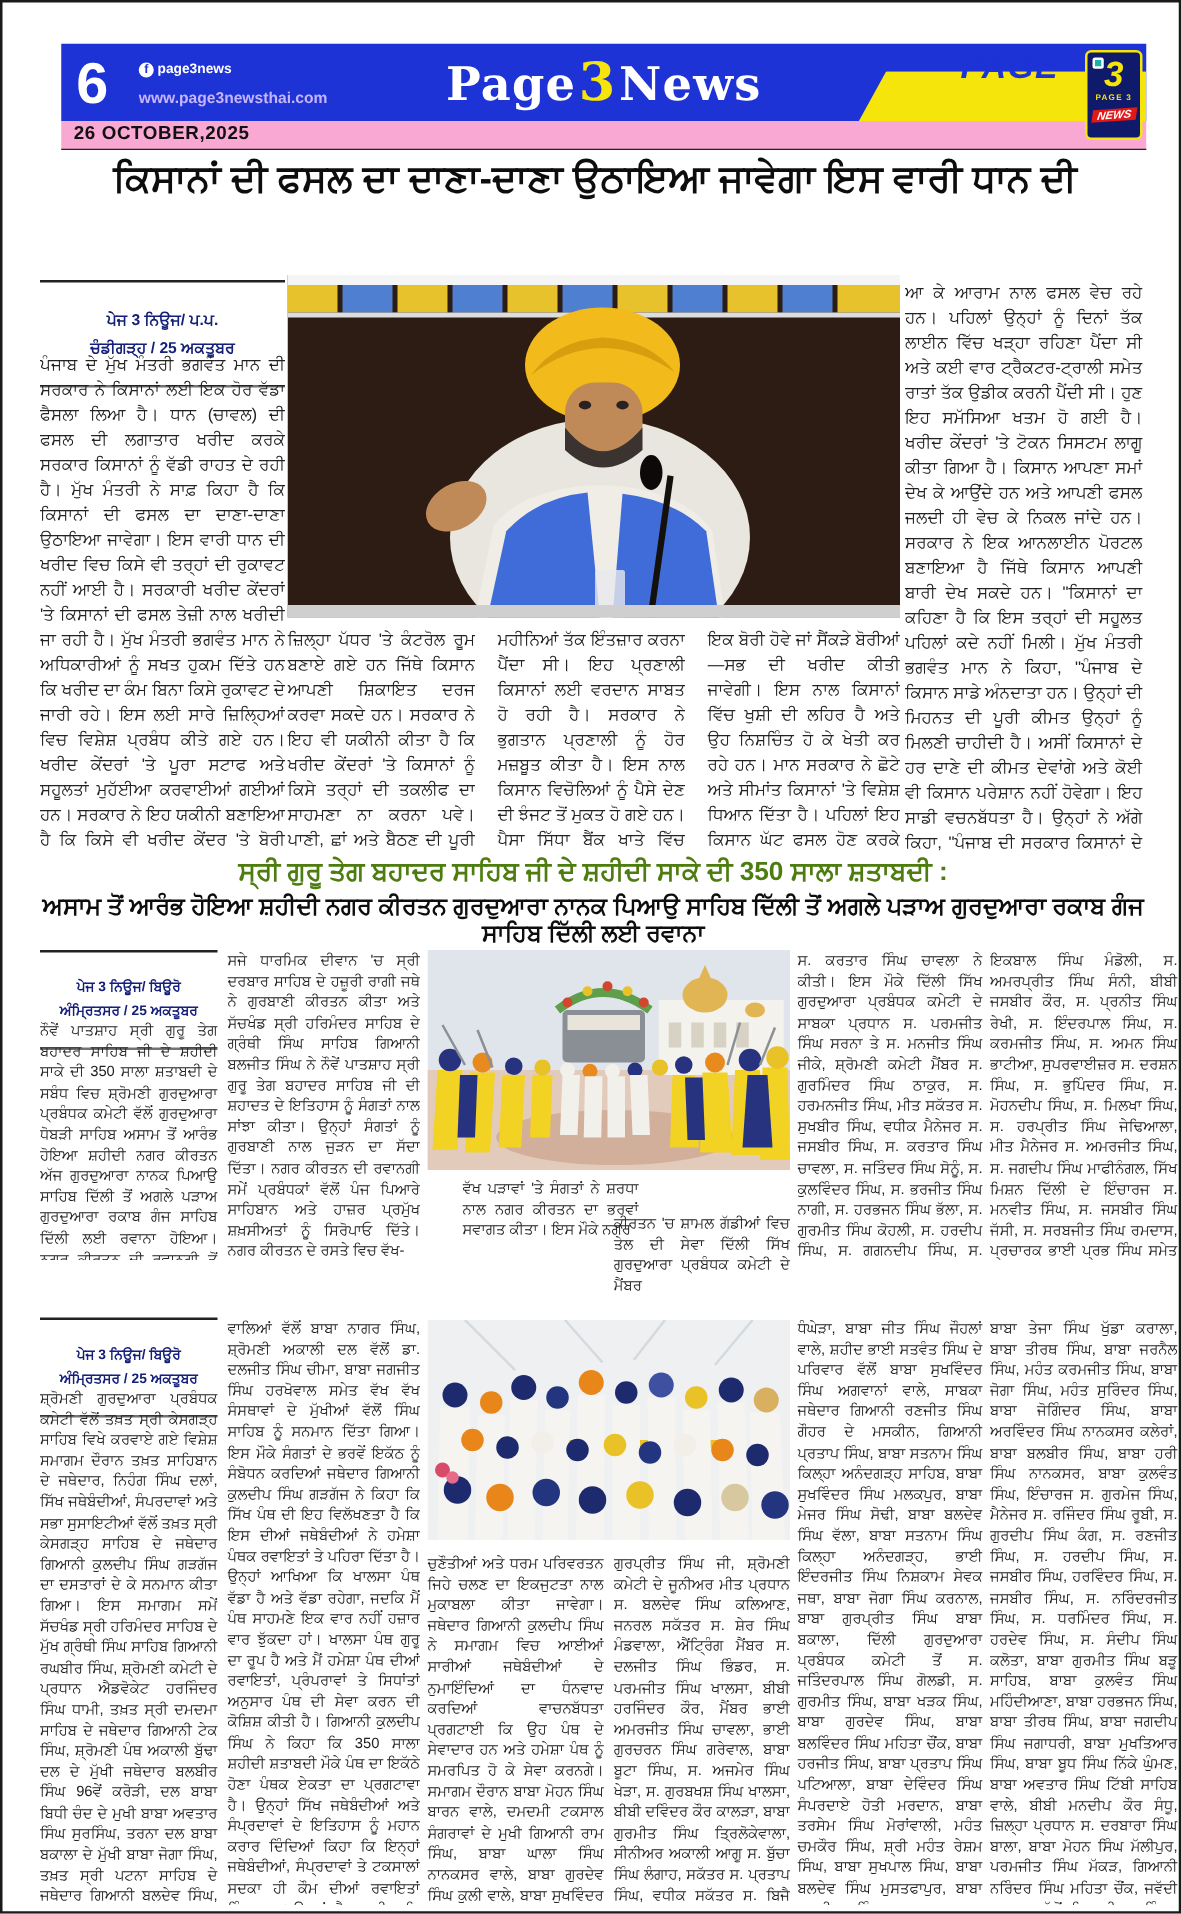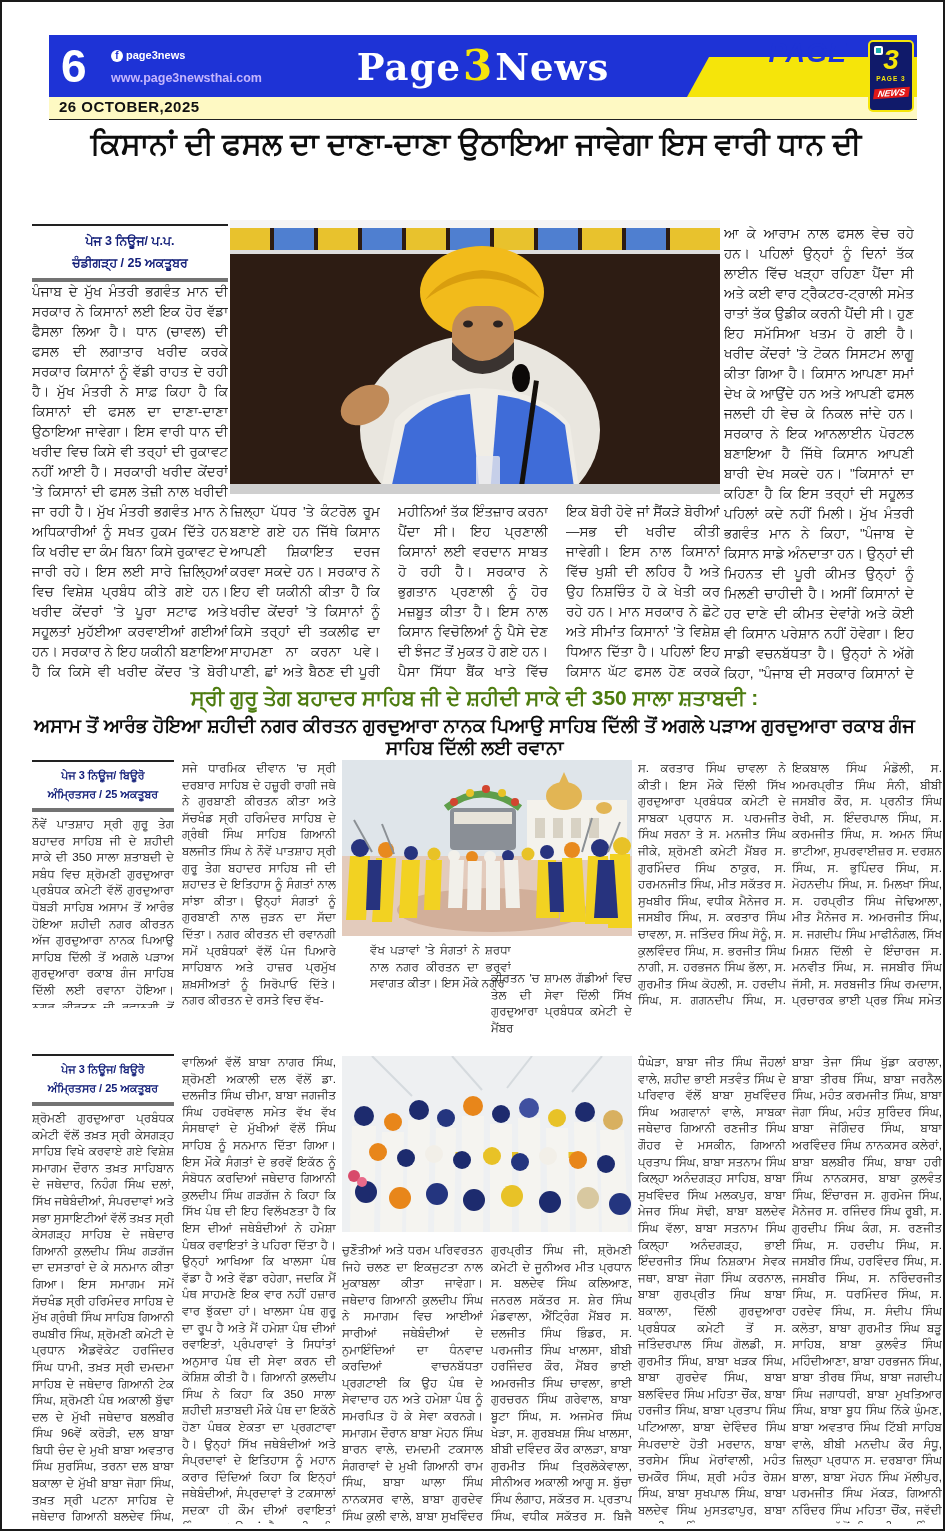--- a/index.html
+++ b/index.html
@@ -1,21 +1,21 @@
 <!DOCTYPE html>
 <html><head>
 <meta charset="utf-8">
 <style>
   html,body{margin:0;padding:0;background:#fff;}
   #page{position:relative;width:945px;height:1531px;background:#fff;border:2px solid #1a1a1a;box-sizing:border-box;overflow:hidden;
         font-family:"Liberation Sans","DejaVu Sans",sans-serif;color:#1d1d1d;}
   .abs{position:absolute;}
   
   #masthead{left:47px;top:33px;width:868px;height:62px;background:#1e33d6;}
-  #datestrip{left:47px;top:95px;width:868px;height:22px;background:#fef9c3;border-bottom:1px solid #222;}
+  #datestrip{left:47px;top:95px;width:868px;height:22px;background:#f9a8d4;border-bottom:1px solid #222;}
   #date-text{position:absolute;left:10px;top:1px;font-weight:bold;font-size:15px;color:#111;letter-spacing:.5px;}
   #pagenum{position:absolute;left:12px;top:2px;color:#fff;font-size:46px;font-weight:bold;line-height:58px;}
   #social{position:absolute;left:62px;top:14px;color:#fff;font-size:11px;font-weight:bold;}
   .fb{display:inline-block;width:12px;height:12px;border-radius:50%;background:#fff;color:#1e33d6;
       font-size:10px;font-weight:bold;text-align:center;line-height:12px;margin-right:3px;}
   #website{position:absolute;left:62px;top:36px;color:#c4b5fd;font-size:12.5px;font-weight:bold;}
   #logo{position:absolute;left:0;right:0;top:6px;text-align:center;font-family:"DejaVu Serif","Liberation Serif",serif;
         font-weight:bold;color:#fff;font-size:37px;letter-spacing:1px;}
   #logo .three{color:#f5e50a;font-size:42px;position:relative;padding:0 2px;}
   #logo .three::before{content:"";position:absolute;left:-4px;top:4px;width:14px;height:14px;background:#e02020;transform:skew(-18deg);z-index:-1;}
@@ -28,22 +28,22 @@
   #cornerlogo .n3{display:block;margin-top:3px;color:#f5e50a;font-size:28px;font-weight:bold;font-style:italic;line-height:30px;}
   #cornerlogo .p3{display:block;color:#f5e50a;font-size:6.5px;font-weight:bold;letter-spacing:1px;}
   #cornerlogo .news{display:inline-block;margin-top:2px;background:#e01818;color:#fff;font-size:9px;font-style:italic;font-weight:bold;
                     padding:0 4px;transform:skew(-12deg) rotate(-4deg);}
   
   .hl1{left:40px;top:120px;width:868px;height:96px;text-align:center;font-weight:bold;font-size:30px;line-height:44px;color:#0d0d0d;}
   .hl-red{left:30px;top:684px;width:885px;text-align:center;font-weight:bold;font-size:21px;color:#4d7c0f;}
   .hl2{left:30px;top:713px;width:885px;text-align:center;font-weight:bold;font-size:19px;color:#0d0d0d;}
   .hl3{left:30px;top:1012px;width:885px;text-align:center;font-weight:bold;font-size:19px;color:#0d0d0d;}
   
-  .byline{border-top:2px solid #222;border-bottom:4px solid #737373;text-align:center;color:#14207a;font-weight:bold;
-          font-size:12.5px;line-height:22px;padding:4px 0;}
+  .byline{border-top:2px solid #222;border-bottom:2px solid #737373;text-align:center;color:#14207a;font-weight:bold;
+          font-size:12.5px;line-height:22px;padding:19px 0;}
   .byline.small{font-size:11px;line-height:19px;}
   .col{overflow:hidden;text-align:justify;color:#222;}
   .t1{font-size:13.5px;line-height:20px;}
   .t2{font-size:11.8px;line-height:16.6px;}
   .photo{display:block;}
 </style>
 </head>
 <body>
 
 <div id="page">

